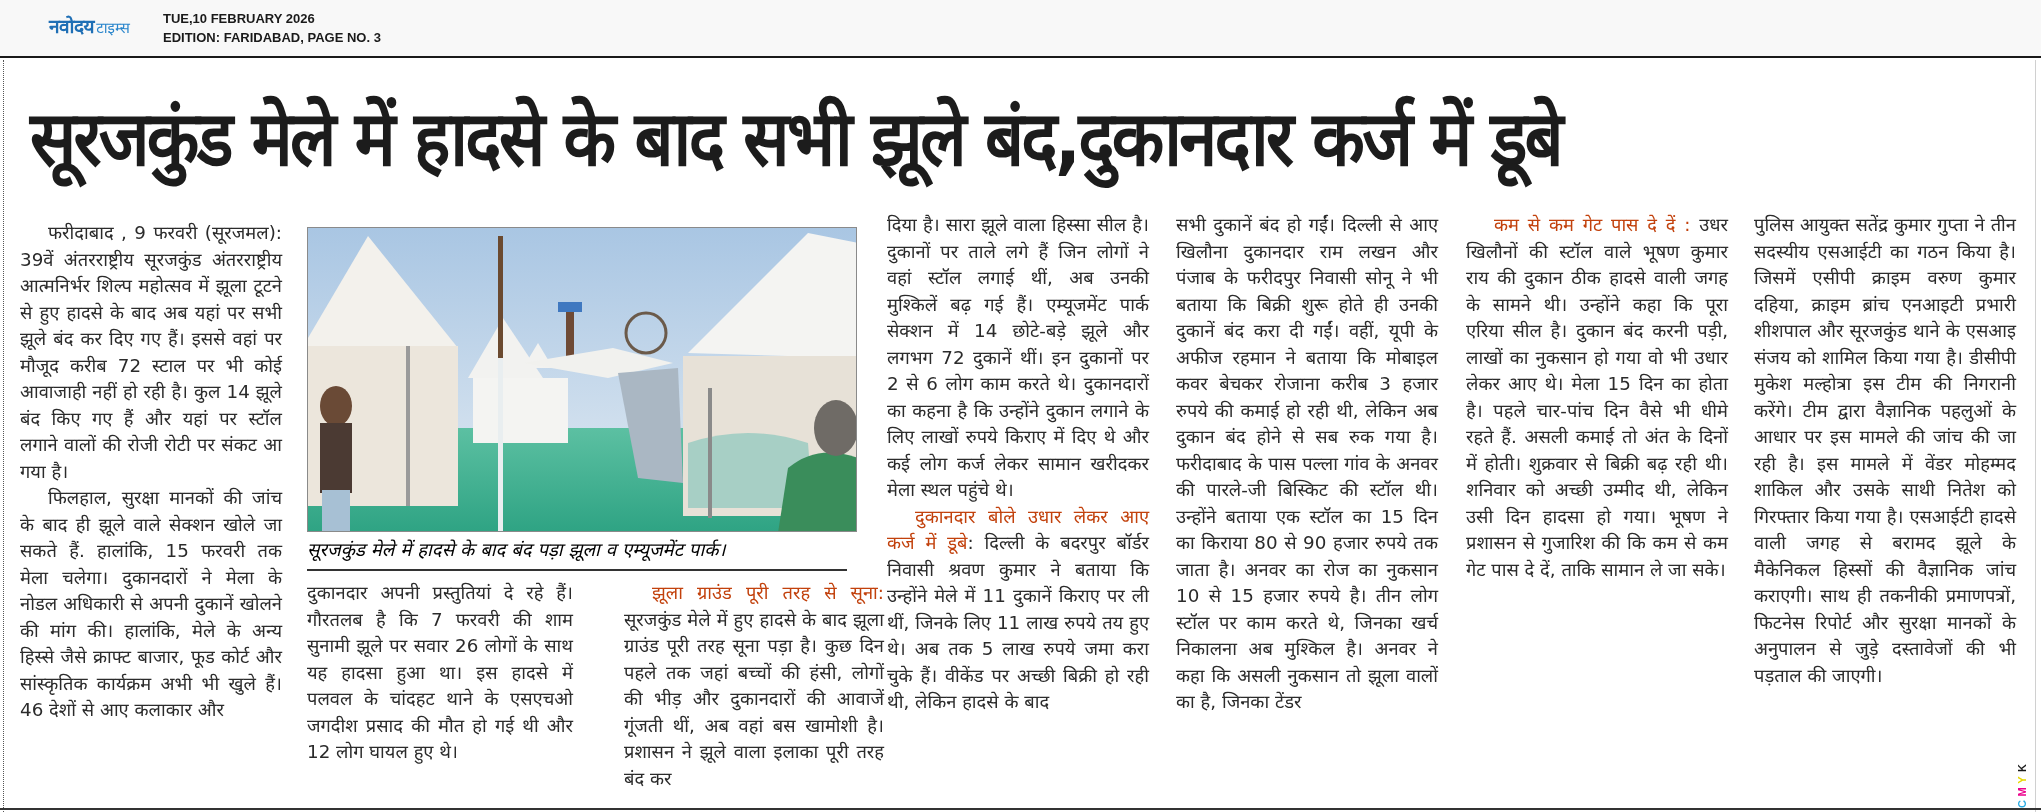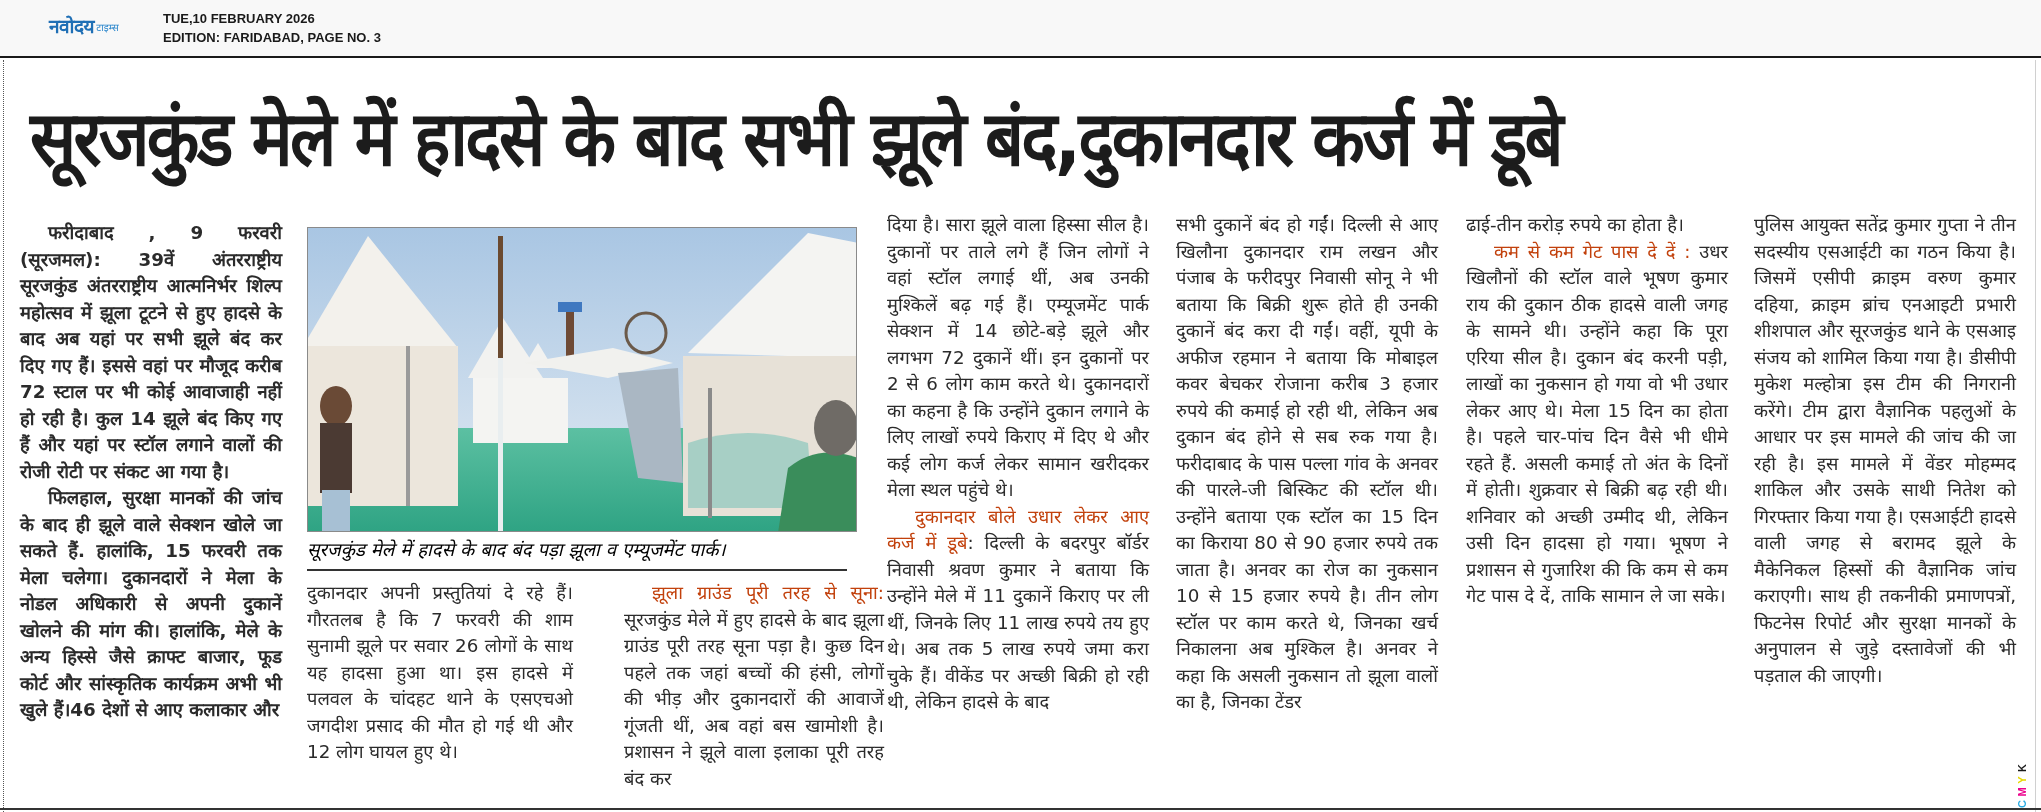--- a/index.html
+++ b/index.html
@@ -8,21 +8,21 @@
 
     .topbar {
       position: absolute; left: 0; top: 0; width: 2041px; height: 58px;
       background: #f8f8f8; border-bottom: 2px solid #1a1a1a;
     }
     .logo {
       position: absolute; left: 14px; top: 11px; height: 26px;
       display: flex; align-items: flex-end; gap: 2px;
     }
     .logo-main { font-family: "DejaVu Sans", sans-serif; font-weight: bold; font-size: 19px; color: #1f6fb5; letter-spacing: -0.5px; line-height: 22px; margin-left: 35px; }
-    .logo-sub { font-family: "DejaVu Sans", sans-serif; font-size: 10px; color: #2a86cc; line-height: 16px; padding-bottom: 1px; }
+    .logo-sub { font-family: "DejaVu Sans", sans-serif; font-size: 15px; color: #2a86cc; line-height: 16px; padding-bottom: 1px; }
     .edition {
       position: absolute; left: 163px; top: 9px; font-family: "Liberation Sans", sans-serif;
       font-weight: bold; font-size: 13px; color: #1a1a1a; line-height: 19px;
     }
 
     .page-rule-left {
       position: absolute; left: 3px; top: 60px; width: 0; height: 752px;
       border-left: 1px dotted #555;
     }
 
@@ -34,21 +34,21 @@
     }
 
     .col {
       position: absolute; font-family: "DejaVu Sans", sans-serif; font-size: 18.3px;
       line-height: 26.5px; color: #2b2b2b; text-align: justify;
     }
     .col p { text-indent: 0; }
     .col p.indent { text-indent: 28px; }
     .col .sub-red { color: #c2410c; }
 
-    .col-1 { left: 20px; top: 220px; width: 262px; font-weight: bold; }
+    .col-1 { left: 20px; top: 220px; width: 262px; }
 
     .photo {
       position: absolute; left: 307px; top: 227px; width: 550px; height: 305px;
       border: 1px solid #8a8a8a; overflow: hidden;
       background: linear-gradient(180deg, #b8cfe6 0%, #d9e6f2 38%, #eef0ef 55%, #49b496 74%, #33a986 100%);
     }
     .caption {
       position: absolute; left: 307px; top: 535px; width: 540px;
       font-family: "DejaVu Sans", sans-serif; font-style: italic; font-size: 18.5px; line-height: 30px;
       color: #000000;
@@ -157,21 +157,20 @@
 <div class="col col-3">
   <p>दिया है। सारा झूले वाला हिस्सा सील है। दुकानों पर ताले लगे हैं जिन लोगों ने वहां स्टॉल लगाई थीं, अब उनकी मुश्किलें बढ़ गई हैं। एम्यूजमेंट पार्क सेक्शन में 14 छोटे-बड़े झूले और लगभग 72 दुकानें थीं। इन दुकानों पर 2 से 6 लोग काम करते थे। दुकानदारों का कहना है कि उन्होंने दुकान लगाने के लिए लाखों रुपये किराए में दिए थे और कई लोग कर्ज लेकर सामान खरीदकर मेला स्थल पहुंचे थे।</p>
   <p class="indent"><span class="sub-red">दुकानदार बोले उधार लेकर आए कर्ज में डूबे</span><span>: दिल्ली के बदरपुर बॉर्डर निवासी श्रवण कुमार ने बताया कि उन्होंने मेले में 11 दुकानें किराए पर ली थीं, जिनके लिए 11 लाख रुपये तय हुए थे। अब तक 5 लाख रुपये जमा करा चुके हैं। वीकेंड पर अच्छी बिक्री हो रही थी, लेकिन हादसे के बाद</span></p>
 </div>
 
 <div class="col col-4">
   <p>सभी दुकानें बंद हो गईं। दिल्ली से आए खिलौना दुकानदार राम लखन और पंजाब के फरीदपुर निवासी सोनू ने भी बताया कि बिक्री शुरू होते ही उनकी दुकानें बंद करा दी गईं। वहीं, यूपी के अफीज रहमान ने बताया कि मोबाइल कवर बेचकर रोजाना करीब 3 हजार रुपये की कमाई हो रही थी, लेकिन अब दुकान बंद होने से सब रुक गया है। फरीदाबाद के पास पल्ला गांव के अनवर की पारले-जी बिस्किट की स्टॉल थी। उन्होंने बताया एक स्टॉल का 15 दिन का किराया 80 से 90 हजार रुपये तक जाता है। अनवर का रोज का नुकसान 10 से 15 हजार रुपये है। तीन लोग स्टॉल पर काम करते थे, जिनका खर्च निकालना अब मुश्किल है। अनवर ने कहा कि असली नुकसान तो झूला वालों का है, जिनका टेंडर</p>
 </div>
 
 <div class="col col-5">
-  <p>ढाई-तीन करोड़ रुपये का होता है।</p>
   <p class="indent"><span class="sub-red">कम से कम गेट पास दे दें :</span><span> उधर खिलौनों की स्टॉल वाले भूषण कुमार राय की दुकान ठीक हादसे वाली जगह के सामने थी। उन्होंने कहा कि पूरा एरिया सील है। दुकान बंद करनी पड़ी, लाखों का नुकसान हो गया वो भी उधार लेकर आए थे। मेला 15 दिन का होता है। पहले चार-पांच दिन वैसे भी धीमे रहते हैं. असली कमाई तो अंत के दिनों में होती। शुक्रवार से बिक्री बढ़ रही थी। शनिवार को अच्छी उम्मीद थी, लेकिन उसी दिन हादसा हो गया। भूषण ने प्रशासन से गुजारिश की कि कम से कम गेट पास दे दें, ताकि सामान ले जा सके।</span></p>
 </div>
 
 <div class="col col-6">
   <p>पुलिस आयुक्त सतेंद्र कुमार गुप्ता ने तीन सदस्यीय एसआईटी का गठन किया है। जिसमें एसीपी क्राइम वरुण कुमार दहिया, क्राइम ब्रांच एनआइटी प्रभारी शीशपाल और सूरजकुंड थाने के एसआइ संजय को शामिल किया गया है। डीसीपी मुकेश मल्होत्रा इस टीम की निगरानी करेंगे। टीम द्वारा वैज्ञानिक पहलुओं के आधार पर इस मामले की जांच की जा रही है। इस मामले में वेंडर मोहम्मद शाकिल और उसके साथी नितेश को गिरफ्तार किया गया है। एसआईटी हादसे वाली जगह से बरामद झूले के मैकेनिकल हिस्सों की वैज्ञानिक जांच कराएगी। साथ ही तकनीकी प्रमाणपत्रों, फिटनेस रिपोर्ट और सुरक्षा मानकों के अनुपालन से जुड़े दस्तावेजों की भी पड़ताल की जाएगी।</p>
 </div>
 
 <div class="cmyk">
   <span style="color:#29abe2">C</span>
   <span style="color:#ec008c">M</span>

